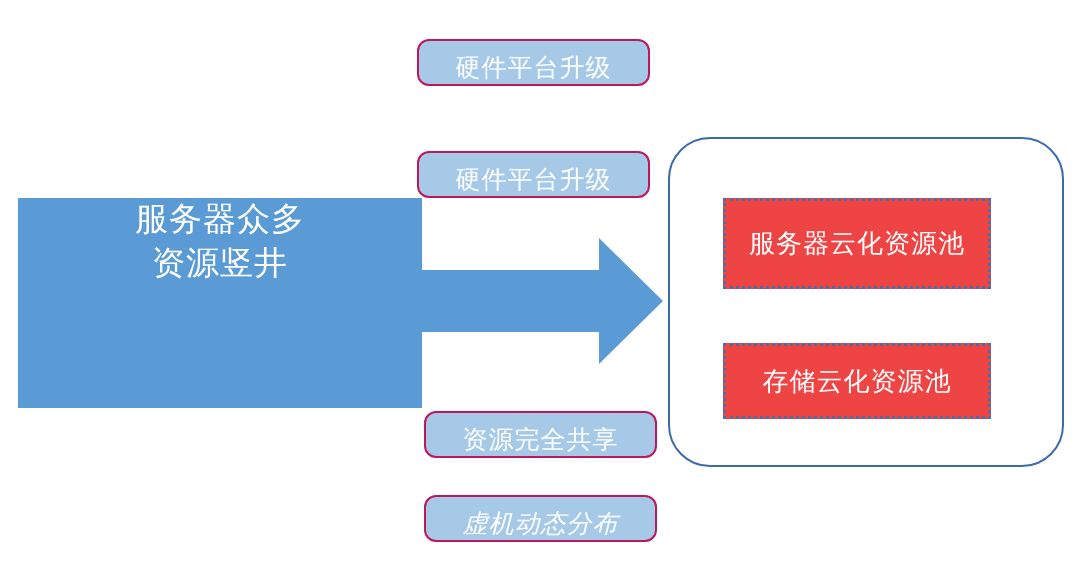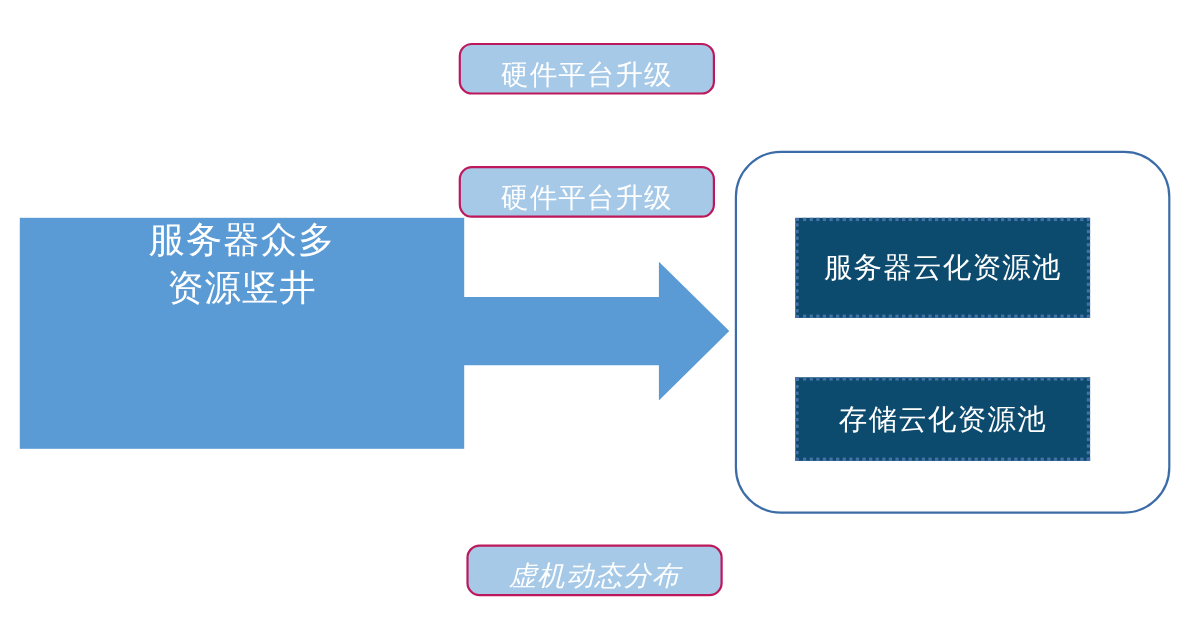--- a/index.html
+++ b/index.html
@@ -83,21 +83,21 @@
     width: 396px;
     height: 330px;
     border: 2px solid #3C6CA8;
     border-radius: 42px;
     box-sizing: border-box;
     background: #ffffff;
   }
 
   .pool-box {
     position: absolute;
-    background: #0c4a6e;
+    background: #ef4444;
     border: 3px dotted #4472A8;
     display: flex;
     align-items: center;
     justify-content: center;
     box-sizing: border-box;
   }
   .pool-label {
     color: #ffffff;
     font-size: 26px;
     letter-spacing: 1px;
@@ -122,20 +122,23 @@
       <polygon points="0,32 186,32 186,0 250,63 186,126 186,94 0,94" fill="#5B9BD5"></polygon>
     </svg>
   </div>
 
   <div class="pill pill-1">
     <span class="pill-label">硬件平台升级</span>
   </div>
   <div class="pill pill-2">
     <span class="pill-label">硬件平台升级</span>
   </div>
+  <div class="pill pill-3">
+    <span class="pill-label">资源完全共享</span>
+  </div>
   <div class="pill pill-4">
     <span class="pill-label">虚机动态分布</span>
   </div>
 
   <div class="pool-container"></div>
 
   <div class="pool-box pool-1">
     <span class="pool-label">服务器云化资源池</span>
   </div>
   <div class="pool-box pool-2">

